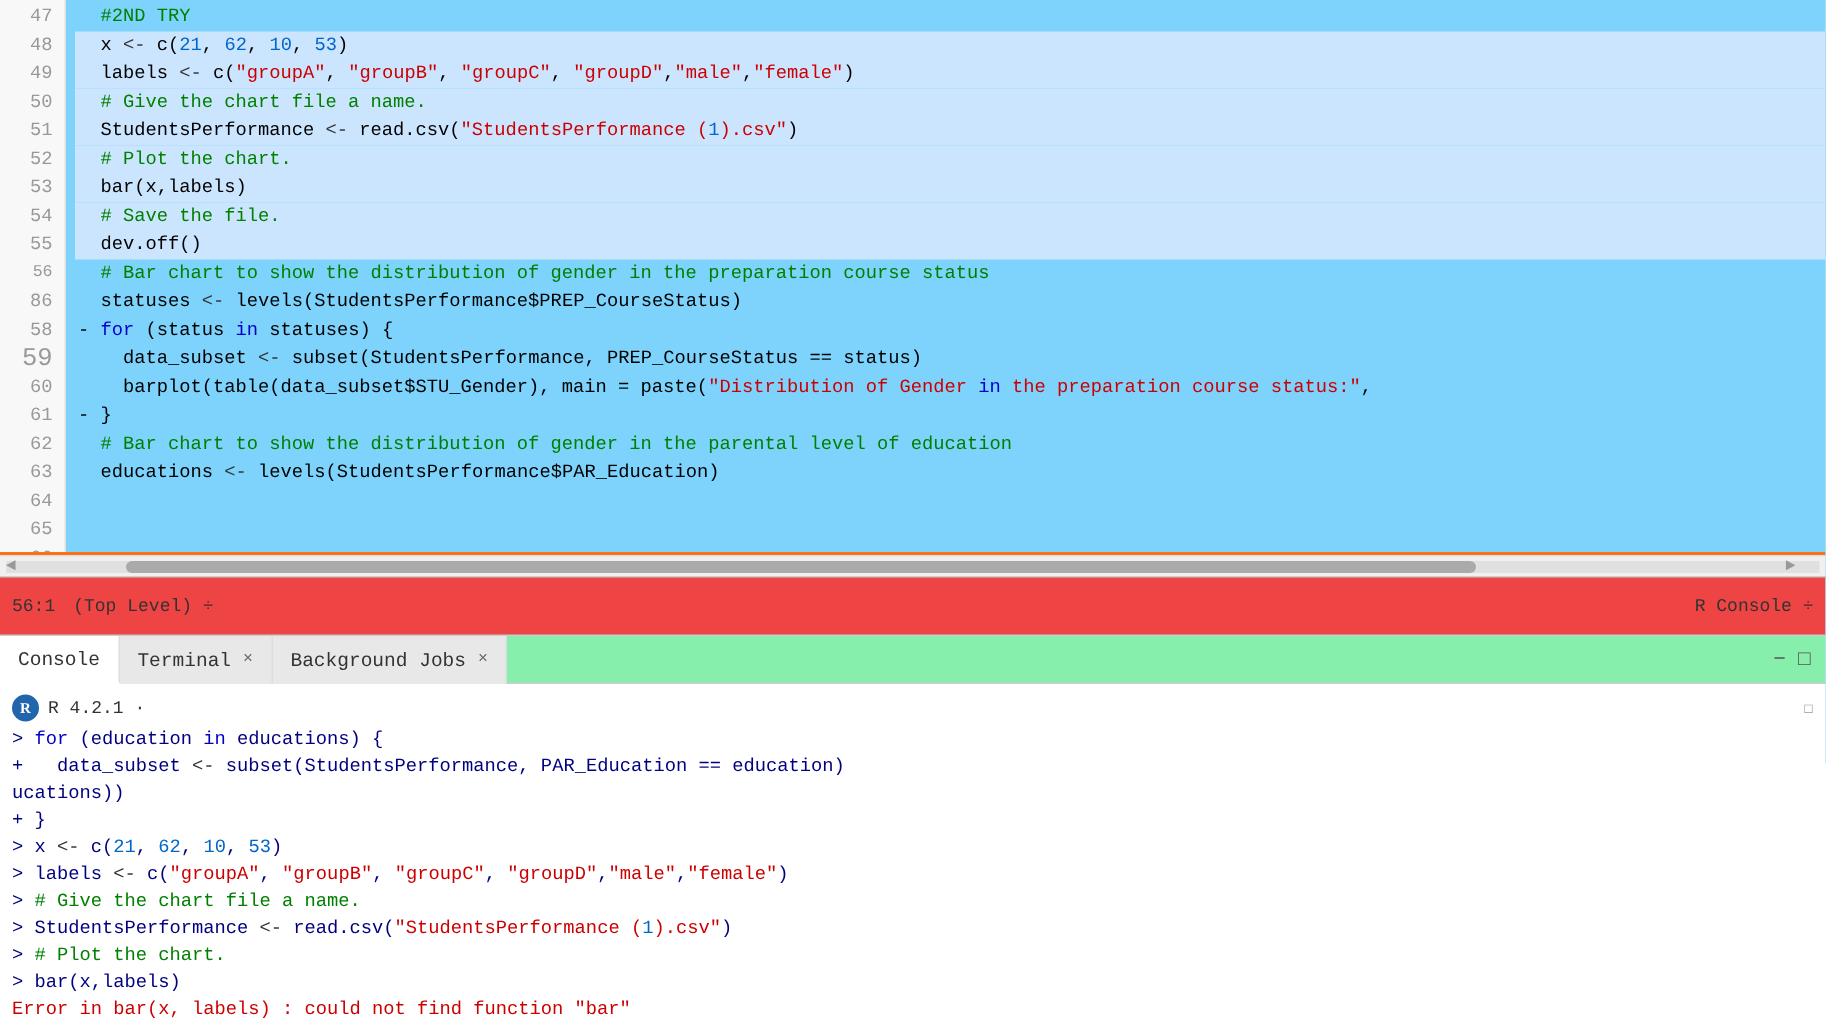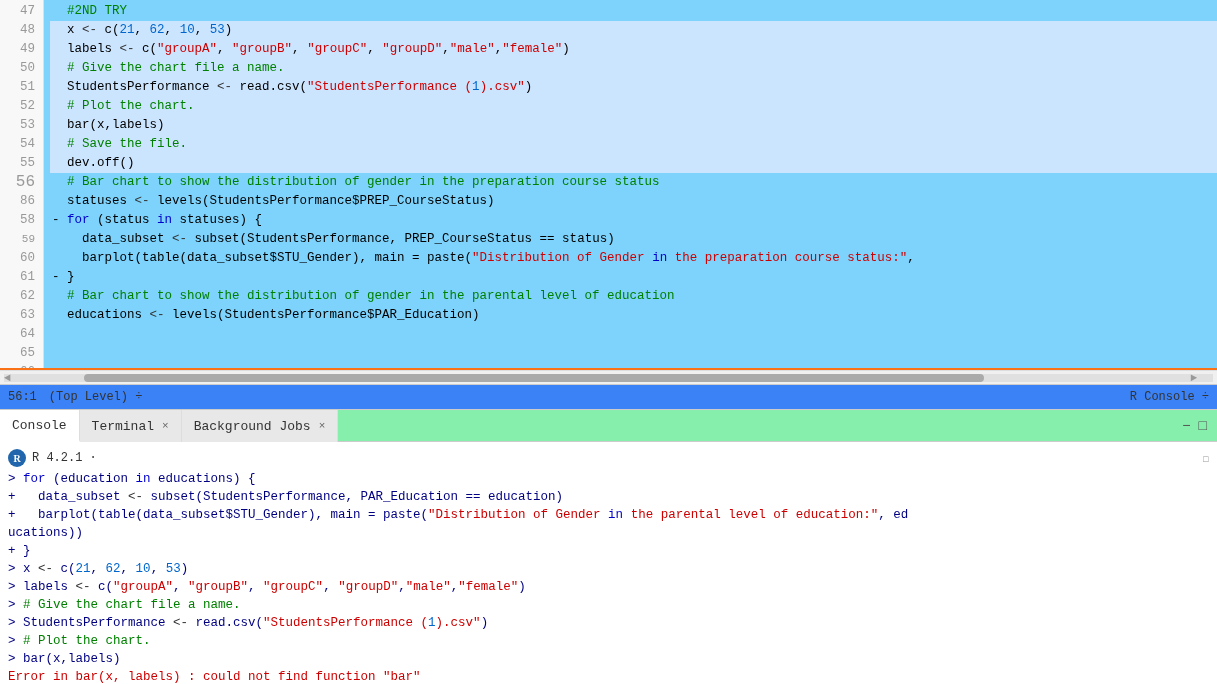--- a/index.html
+++ b/index.html
@@ -58,24 +58,24 @@
     }
 
     .c-comment { color: #008000; }
     .c-keyword { color: #0000cc; }
     .c-string { color: #cc0000; }
     .c-number { color: #0066cc; }
     .c-assign { color: #333; }
 
     
     .status-bar {
-      background: #3b82f6;
+      background: #ef4444;
       border-top: 1px solid #ccc;
       border-bottom: 1px solid #ccc;
-      height: 26px;
+      height: 40px;
       display: flex;
       align-items: center;
       padding: 0 8px;
       font-size: 12px;
       color: #333;
       justify-content: space-between;
     }
 
     .status-left {
       display: flex;
@@ -223,24 +223,24 @@
     <div class="line-numbers" id="line-numbers-container">
         <div style="line-height: 19px; font-size: 12.5px;">47</div>
         <div style="line-height: 19px; font-size: 12.5px;">48</div>
         <div style="line-height: 19px; font-size: 12.5px;">49</div>
         <div style="line-height: 19px; font-size: 12.5px;">50</div>
         <div style="line-height: 19px; font-size: 12.5px;">51</div>
         <div style="line-height: 19px; font-size: 12.5px;">52</div>
         <div style="line-height: 19px; font-size: 12.5px;">53</div>
         <div style="line-height: 19px; font-size: 12.5px;">54</div>
         <div style="line-height: 19px; font-size: 12.5px;">55</div>
-        <div style="line-height: 19px; font-size: 16px;">56</div>
+        <div style="line-height: 19px; font-size: 11px;">56</div>
         <div style="line-height: 19px; font-size: 12.5px;">86</div>
         <div style="line-height: 19px; font-size: 12.5px; margin-left: 12px;">58</div>
-        <div style="line-height: 19px; font-size: 11px;">59</div>
+        <div style="line-height: 19px; font-size: 17px;">59</div>
         <div style="line-height: 19px; font-size: 12.5px;">60</div>
         <div style="line-height: 19px; font-size: 12.5px;">61</div>
         <div style="line-height: 19px; font-size: 12.5px;">62</div>
         <div style="line-height: 19px; font-size: 12.5px;">63</div>
         <div style="line-height: 19px; font-size: 12.5px;">64</div>
         <div style="line-height: 19px; font-size: 12.5px;">65</div>
         <div style="line-height: 19px; font-size: 12.5px;">66</div>
       </div>
     <div class="code-lines" id="code-lines-container">
         <div class="code-line"><span class="c-comment">  #2ND TRY</span></div>
@@ -303,21 +303,20 @@
 
 <div class="console-area">
   <div class="console-header">
     <div class="r-logo">R</div>
     <span class="console-version">R 4.2.1 ·</span>
     <span style="margin-left:auto; font-size:11px; color:#999;">☐</span>
   </div>
   <div class="console-content" id="console-content">
       <div class="console-line prompt">&gt; <span class="c-keyword">for</span> (education <span class="c-keyword">in</span> educations) {</div>
       <div class="console-line continuation">+   data_subset <span class="c-assign">&lt;-</span> subset(StudentsPerformance, PAR_Education == education)</div>
-      <div class="console-line continuation">+   barplot(table(data_subset$STU_Gender), main = paste(<span class="c-string">"Distribution of Gender <span class="c-keyword">in</span> the parental level of education:"</span>, ed</div>
       <div class="console-line continuation">ucations))</div>
       <div class="console-line continuation">+ }</div>
       <div class="console-line prompt">&gt; x <span class="c-assign">&lt;-</span> c(<span class="c-number">21</span>, <span class="c-number">62</span>, <span class="c-number">10</span>, <span class="c-number">53</span>)</div>
       <div class="console-line prompt">&gt; labels <span class="c-assign">&lt;-</span> c(<span class="c-string">"groupA"</span>, <span class="c-string">"groupB"</span>, <span class="c-string">"groupC"</span>, <span class="c-string">"groupD"</span>,<span class="c-string">"male"</span>,<span class="c-string">"female"</span>)</div>
       <div class="console-line prompt">&gt; <span class="c-comment"># Give the chart file a name.</span></div>
       <div class="console-line prompt">&gt; StudentsPerformance <span class="c-assign">&lt;-</span> read.csv(<span class="c-string">"StudentsPerformance (<span class="c-number">1</span>).csv"</span>)</div>
       <div class="console-line prompt">&gt; <span class="c-comment"># Plot the chart.</span></div>
       <div class="console-line prompt">&gt; bar(x,labels)</div>
       <div class="console-line error">Error in bar(x, labels) : could not find function "bar"</div>
     </div>

